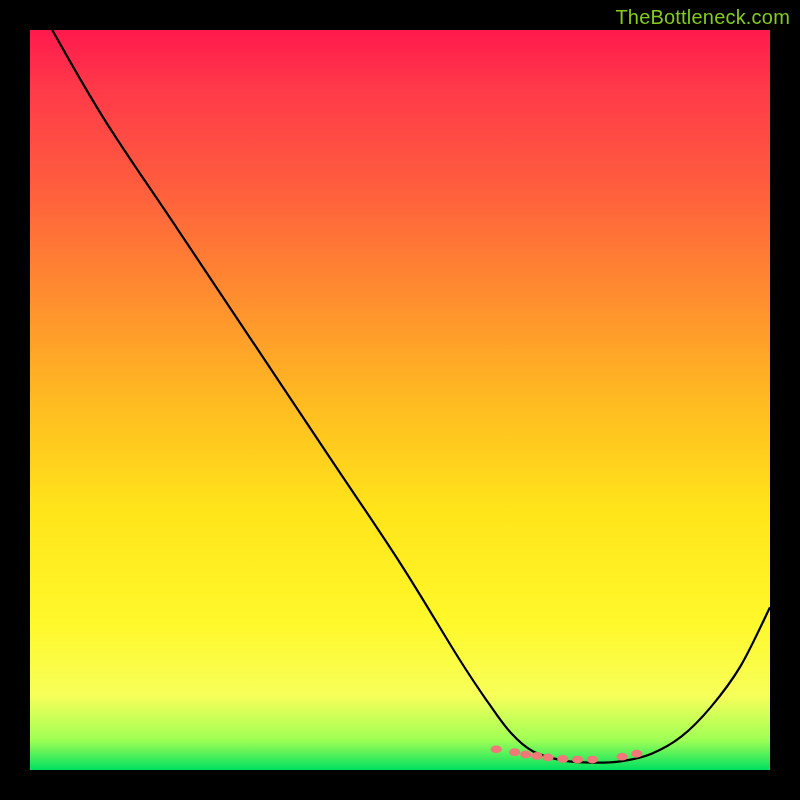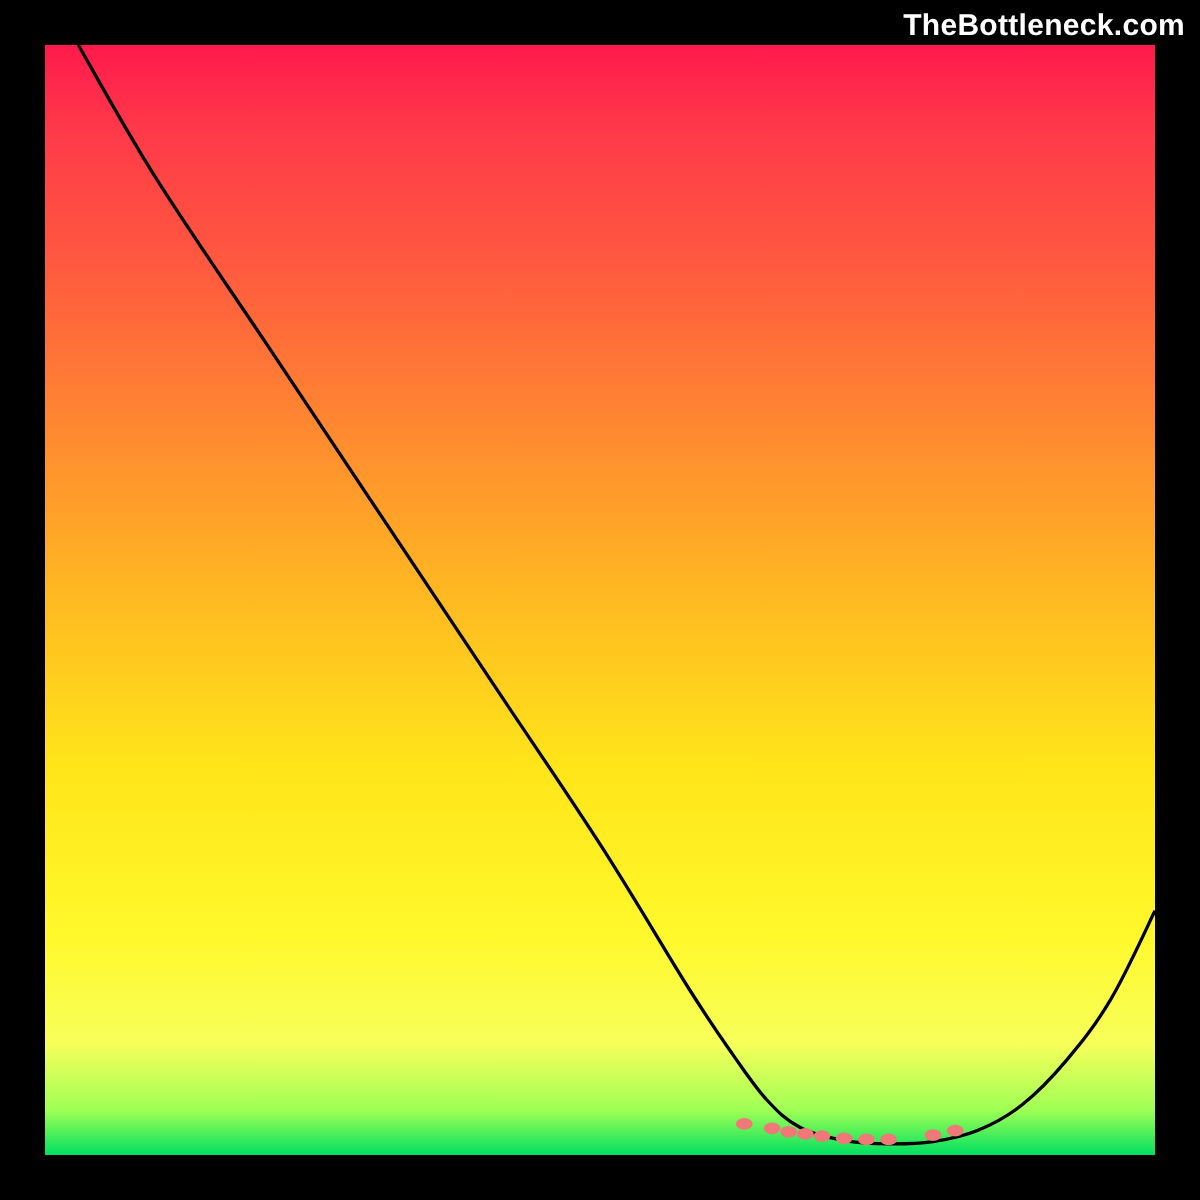--- a/index.html
+++ b/index.html
@@ -4,22 +4,22 @@
 <style>
   * { margin: 0; padding: 0; box-sizing: border-box; }
   html, body { width: 800px; height: 800px; background: #000; overflow: hidden; }
   .container { position: relative; width: 800px; height: 800px; background: #000; }
   .watermark {
     position: absolute;
     top: 6px;
     right: 10px;
     font-family: Arial, Helvetica, sans-serif;
     font-size: 20px;
-    font-weight: bold;
-    color: #ffffff;
+    font-weight: normal;
+    color: #84cc16;
     z-index: 5;
     letter-spacing: 0.2px;
   }
   .plot-frame {
     position: absolute;
     left: 30px;
     top: 30px;
     width: 740px;
     height: 740px;
     background: linear-gradient(to bottom,

